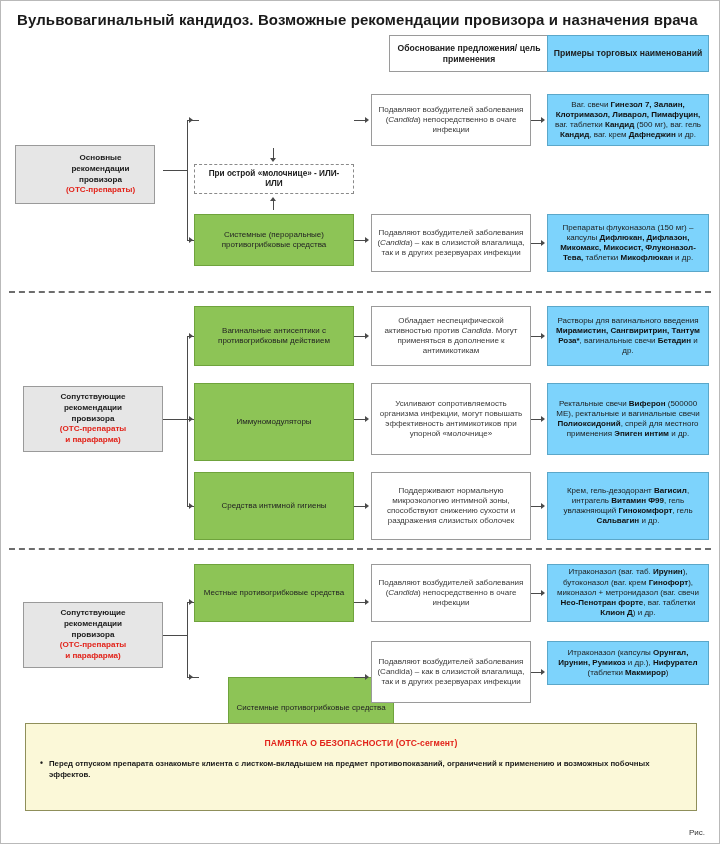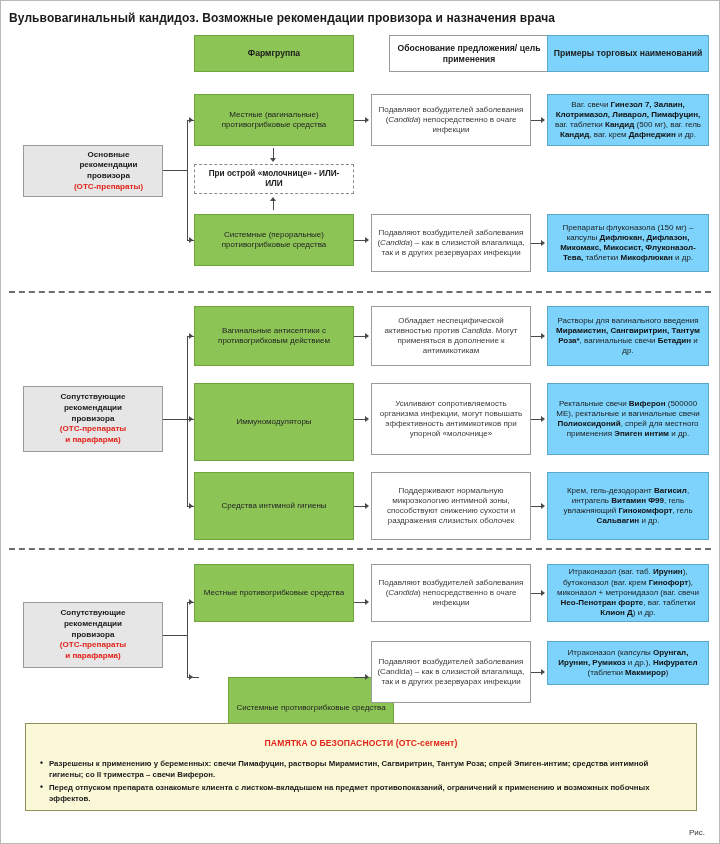--- a/index.html
+++ b/index.html
@@ -11,22 +11,22 @@
   }
   .page{
     position:relative;
     width:720px;height:844px;
     box-sizing:border-box;
     border:1px solid #b9b9b9;
     background:#fff;
     overflow:hidden;
   }
   .title{
-    position:absolute;left:8px;top:10px;
-    font-size:12px;font-weight:bold;color:#1a1a1a;
+    position:absolute;left:16px;top:10px;
+    font-size:15px;font-weight:bold;color:#1a1a1a;
     letter-spacing:.1px;
   }
 
   
   .box{
     position:absolute;box-sizing:border-box;
     display:flex;align-items:center;justify-content:center;
     text-align:center;
     font-size:8px;line-height:1.28;
     color:#2b2b2b;
@@ -121,48 +121,42 @@
     font-size:8px;color:#333;
   }
 </style>
 </head>
 <body>
 
 <div class="page">
 
   <div class="title">Вульвовагинальный кандидоз. Возможные рекомендации провизора и назначения врача</div>
 
-  <div class="box green hdr" style="left:193px;top:34px;width:160px;height:37px;">
-    <span class="inner">Фармгруппа</span>
-  </div>
   <div class="box white hdr" style="left:370px;top:34px;width:160px;height:37px;margin-left:18px;">
     <span class="inner">Обоснование предложения/ цель применения</span>
   </div>
   <div class="box blue hdr" style="left:546px;top:34px;width:162px;height:37px;">
     <span class="inner">Примеры торговых наименований</span>
   </div>
 
-  <div class="box grey" style="left:22px;top:144px;width:140px;height:52px;font-size:8.1px;line-height:1.32;padding-left:36px;">
+  <div class="box grey" style="left:14px;top:144px;width:140px;height:59px;font-size:8.1px;line-height:1.32;padding-left:36px;">
     <span class="inner">
       <span>Основные рекомендации</span><br>
       <span>провизора</span><br>
       <span class="red">(ОТС-препараты)</span>
     </span>
   </div>
 
   <div class="ln hln" style="left:162px;top:169px;width:24px;"></div>
   <div class="ln vln" style="left:186px;top:119px;height:120px;"></div>
   <div class="ln hln" style="left:186px;top:119px;width:12px;"></div>
   <div class="ln hln" style="left:186px;top:239px;width:12px;"></div>
   <div class="arw" style="left:188px;top:115.8px;"></div>
   <div class="arw" style="left:188px;top:235.8px;"></div>
 
-  <div class="box green" style="left:193px;top:93px;width:160px;height:52px;">
-    <span class="inner">Местные (вагинальные) противогрибковые средства</span>
-  </div>
   <div class="box white" style="left:370px;top:93px;width:160px;height:52px;">
     <span class="inner">Подавляют возбудителей заболевания (<i>Candida</i>) непосредственно в очаге инфекции</span>
   </div>
   <div class="box blue" style="left:546px;top:93px;width:162px;height:52px;">
     <span class="inner">Ваг. свечи <b>Гинезол 7, Залаин, Клотримазол, Ливарол, Пимафуцин,</b> ваг. таблетки <b>Кандид</b> (500 мг), ваг. гель <b>Кандид</b>, ваг. крем <b>Дафнеджин</b> и др.</span>
   </div>
   <div class="ln hln" style="left:353px;top:119px;width:12px;"></div>
   <div class="arw" style="left:364px;top:115.8px;"></div>
   <div class="ln hln" style="left:530px;top:119px;width:11px;"></div>
   <div class="arw" style="left:540px;top:115.8px;"></div>
@@ -295,20 +289,19 @@
     <span class="inner">Итраконазол (капсулы <b>Орунгал, Ирунин, Румикоз</b> и др.), <b>Нифурател</b> (таблетки <b>Макмирор</b>)</span>
   </div>
   <div class="ln hln" style="left:353px;top:676px;width:12px;"></div>
   <div class="arw" style="left:364px;top:672.8px;"></div>
   <div class="ln hln" style="left:530px;top:671px;width:11px;"></div>
   <div class="arw" style="left:540px;top:667.8px;"></div>
 
   <div class="safety" style="left:24px;top:722px;width:672px;height:88px;">
     <div class="safety-title">ПАМЯТКА О БЕЗОПАСНОСТИ (ОТС-сегмент)</div>
     <ul>
-      <li>Разрешены к применению у беременных: свечи Пимафуцин, растворы Мирамистин, Сагвиритрин, Тантум Роза; спрей Эпиген-интим; средства интимной гигиены; со II триместра – свечи Виферон.</li>
       <li>Перед отпуском препарата ознакомьте клиента с листком-вкладышем на предмет противопоказаний, ограничений к применению и возможных побочных эффектов.</li>
     </ul>
   </div>
 
   <div class="figlabel">Рис.</div>
 
 </div>
 
 </body></html>

